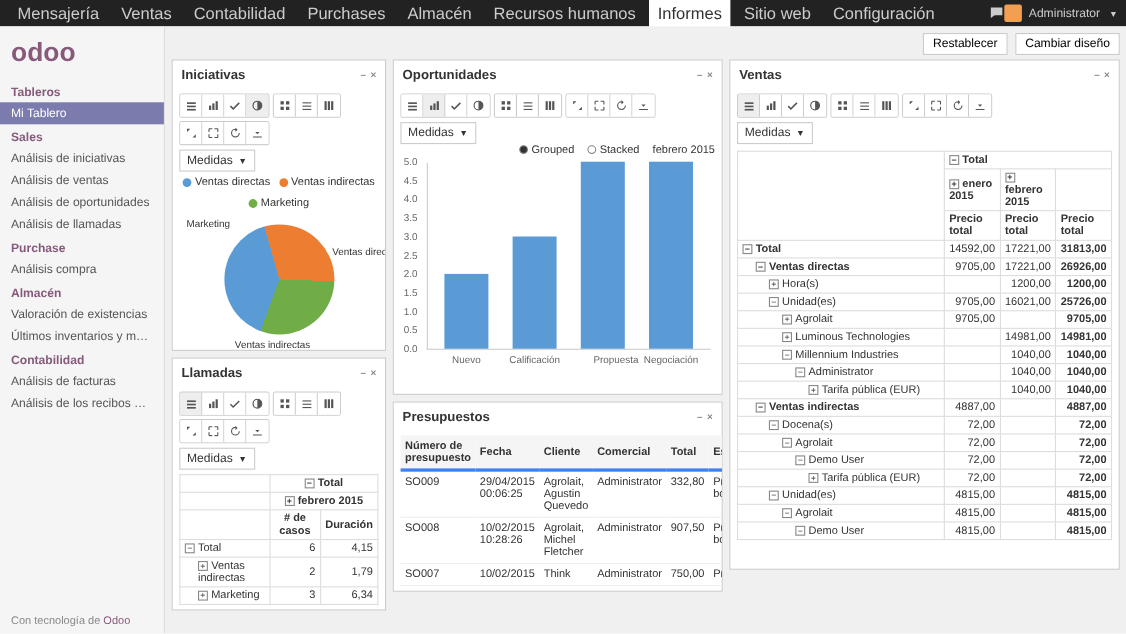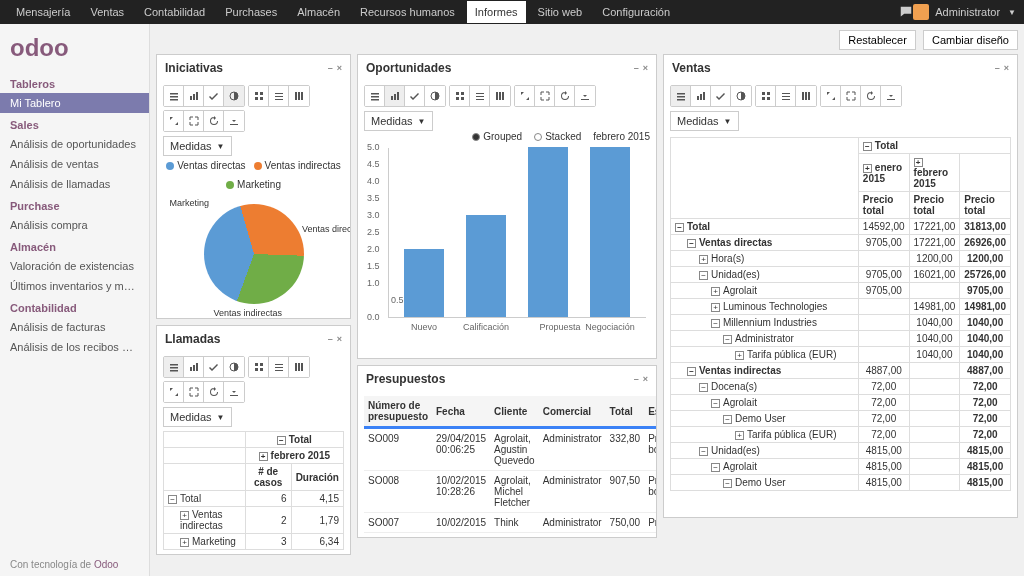--- a/index.html
+++ b/index.html
@@ -1,19 +1,19 @@
 <!DOCTYPE html>
 <html><head>
 <meta charset="utf-8">
 <style>
 *{box-sizing:border-box;margin:0;padding:0}
 body{font-family:Arial,Helvetica,sans-serif;font-size:11px;color:#333;background:#fff;width:1024px;height:576px;overflow:hidden}
 .topbar{background:#222;height:24px;display:flex;align-items:center;padding:0 8px;color:#ccc}
 .topbar .menu{display:flex;gap:4px}
-.topbar .menu-item{padding:5px 8px;cursor:pointer;font-size:11px}
+.topbar .menu-item{padding:5px 8px;cursor:pointer;font-size:15px}
 .topbar .menu-item.active{background:#fff;color:#333}
 .topbar .spacer{flex:1}
 .topbar .user{display:flex;align-items:center;gap:6px;font-size:11px}
 .topbar .msg-icon{width:14px;height:14px;fill:#ccc}
 .avatar{width:16px;height:16px;background:#f0a050;border-radius:2px}
 .caret{font-size:8px;margin-left:2px}
 .main{display:flex;height:552px}
 .sidebar{width:150px;background:#f5f5f5;border-right:1px solid #ddd;padding-top:4px}
 .logo{padding:6px 10px 10px}
 .logo-text{font-size:24px;font-weight:bold}
@@ -49,21 +49,21 @@
 .bar-chart{height:210px;position:relative;padding:4px 4px 20px 24px}
 .bar-legend{display:flex;gap:12px;justify-content:flex-end;font-size:10px;margin-bottom:2px}
 .radio-circ{width:8px;height:8px;border:1px solid #888;border-radius:50%;display:inline-block;margin-right:3px;vertical-align:middle}
 .radio-circ.filled{background:#333}
 .bar-area{position:relative;height:170px;border-left:1px solid #ccc;border-bottom:1px solid #ccc}
 .yaxis{position:absolute;left:-22px;font-size:9px;color:#666}
 .bar{position:absolute;bottom:0;width:40px;background:#5b9bd5}
 .xlabel{position:absolute;bottom:-15px;font-size:9px;text-align:center;width:50px;color:#666}
 table.pivot{width:100%;border-collapse:collapse;font-size:10px}
 table.pivot th,table.pivot td{border:1px solid #ddd;padding:2px 4px;text-align:left}
-table.pivot td.num{text-align:center}
+table.pivot td.num{text-align:right}
 table.pivot td.bold,.pivot th{font-weight:bold}
 .plusminus{display:inline-block;width:9px;height:9px;border:1px solid #888;text-align:center;line-height:7px;font-size:8px;margin-right:3px;background:#fff}
 .indent1{padding-left:16px!important}.indent2{padding-left:28px!important}.indent3{padding-left:40px!important}.indent4{padding-left:52px!important}.indent5{padding-left:64px!important}
 table.budget{width:100%;border-collapse:collapse;font-size:10px}
 table.budget th{background:#f5f5f5;border-bottom:3px solid #3b82f6;padding:4px;text-align:left;font-weight:bold}
 table.budget td{border-bottom:1px solid #eee;padding:4px;vertical-align:top}
 .calls-tbl{width:100%;border-collapse:collapse;font-size:10px}
 .calls-tbl th,.calls-tbl td{border:1px solid #ddd;padding:2px 4px}
 .calls-tbl td.num{text-align:right}
 </style>
@@ -95,22 +95,23 @@
 
 <div class="main">
   <div class="sidebar">
     <div class="logo">
       <span class="logo-text"><span class="o1">odoo</span></span>
     </div>
     <div id="sidenav">
         <div class="side-section">Tableros</div>
         <div class="side-item active">Mi Tablero</div>
         <div class="side-section">Sales</div>
+        <div class="side-item">Análisis de iniciativas</div>
+        <div class="side-item">Análisis de ventas</div>
         <div class="side-item">Análisis de oportunidades</div>
-        <div class="side-item">Análisis de ventas</div>
         <div class="side-item">Análisis de llamadas</div>
         <div class="side-section">Purchase</div>
         <div class="side-item">Análisis compra</div>
         <div class="side-section">Almacén</div>
         <div class="side-item">Valoración de existencias</div>
         <div class="side-item">Últimos inventarios y movi...</div>
         <div class="side-section">Contabilidad</div>
         <div class="side-item">Análisis de facturas</div>
         <div class="side-item">Análisis de los recibos de ...</div>
       </div>
@@ -448,21 +449,21 @@
                   <span class="caret">▼</span>
                 </span></div>
             <div class="bar-legend">
               <span><span class="radio-circ filled"></span><span>Grouped</span></span>
               <span><span class="radio-circ"></span><span>Stacked</span></span>
               <span><span class="leg-dot" style="background:#5b9bd5"></span> <span>febrero 2015</span></span>
             </div>
             <div class="bar-chart">
               <div class="bar-area" id="bararea">
                   <div class="yaxis" style="bottom: -5px;">0.0</div>
-                  <div class="yaxis" style="bottom: 12px; margin-left: 24px;">0.5</div>
+                  <div class="yaxis" style="bottom: 12px;">0.5</div>
                   <div class="yaxis" style="bottom: 29px;">1.0</div>
                   <div class="yaxis" style="bottom: 46px;">1.5</div>
                   <div class="yaxis" style="bottom: 63px;">2.0</div>
                   <div class="yaxis" style="bottom: 80px;">2.5</div>
                   <div class="yaxis" style="bottom: 97px;">3.0</div>
                   <div class="yaxis" style="bottom: 114px;">3.5</div>
                   <div class="yaxis" style="bottom: 131px;">4.0</div>
                   <div class="yaxis" style="bottom: 148px;">4.5</div>
                   <div class="yaxis" style="bottom: 165px;">5.0</div>
                   <div class="bar" style="left: 15px; height: 68px;"></div>

